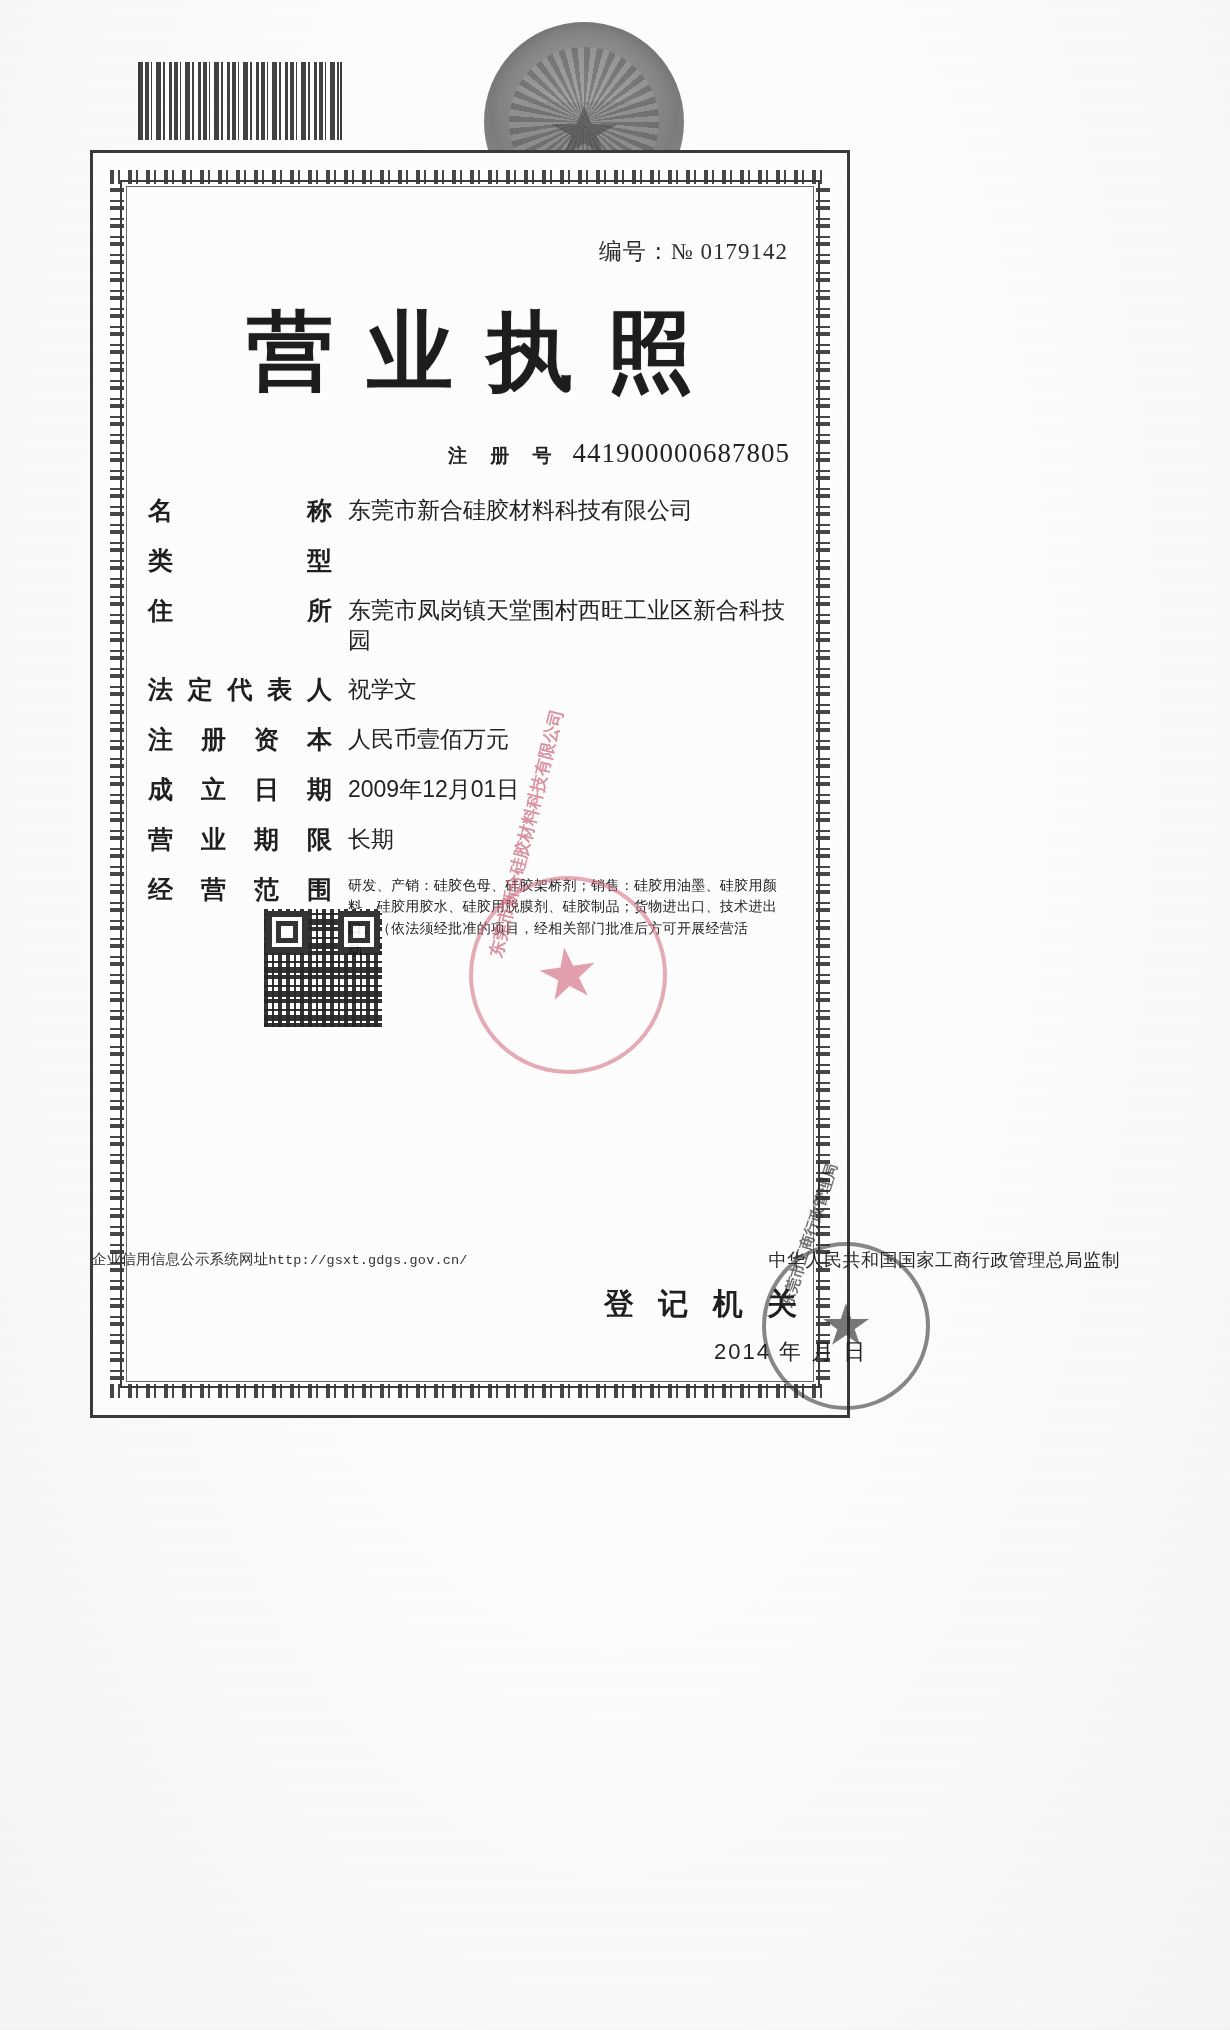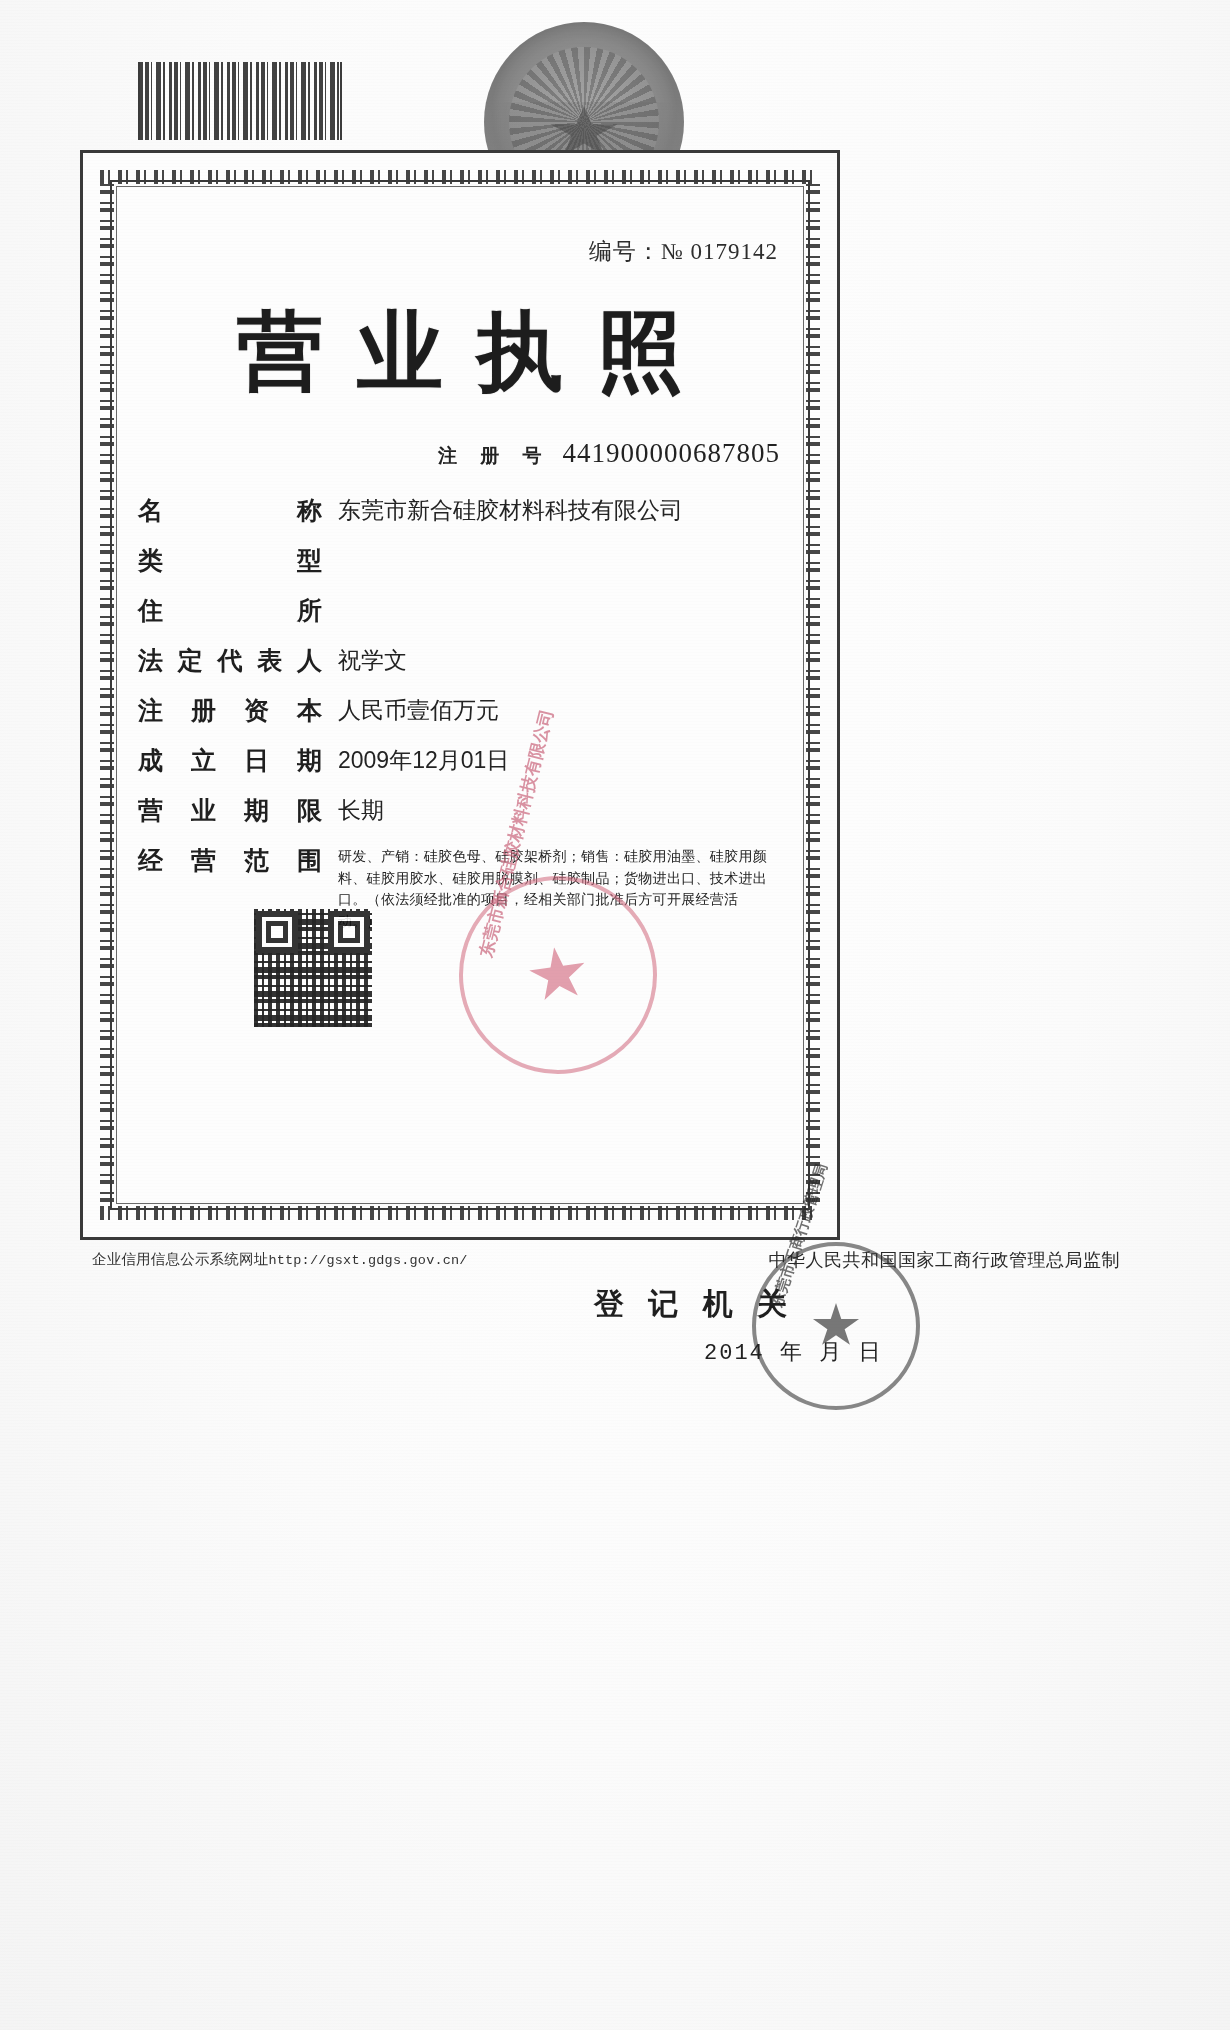--- a/index.html
+++ b/index.html
@@ -58,21 +58,21 @@
     background:rgba(40,40,40,.55);
     clip-path:polygon(50% 0%,61% 35%,98% 35%,68% 57%,79% 95%,50% 72%,21% 95%,32% 57%,2% 35%,39% 35%);
   }
   .emblem-stem{
     position:absolute;left:0;top:80px;width:200px;height:110px;
     background:radial-gradient(ellipse at 50% 30%, rgba(0,0,0,.18) 0%, rgba(0,0,0,0) 70%);
   }
 
   
   .cert{
-    position:absolute;left:80px;top:150px;width:760px;height:1090px;
+    position:absolute;left:90px;top:150px;width:760px;height:1268px;
     background:#fdfdfd;
   }
   .frame-outer{
     position:absolute;inset:0;
     border:3px solid #3a3a3a;
   }
   .frame-band{
     position:absolute;left:6px;top:6px;right:6px;bottom:6px;
     border:14px solid transparent;
     background-image:
@@ -194,21 +194,21 @@
   .seal-gov .txt span{position:absolute;left:50%;top:50%;transform-origin:0 0;white-space:nowrap;}
 
   .authority{
     position:absolute;left:470px;top:1090px;
     font-size:30px;font-weight:bold;letter-spacing:8px;color:#1f1f1f;
   }
   .issue-date{
     position:absolute;left:580px;top:1143px;
     font-size:22px;color:#222;letter-spacing:2px;white-space:nowrap;
   }
-  .issue-date .y{font-family:Liberation Mono, monospace;}
+  .issue-date .y{font-family:Liberation Sans, sans-serif;}
 
   
   .footer-left{
     position:absolute;left:92px;top:1250px;
     font-size:14.5px;color:#333;letter-spacing:.2px;
   }
   .footer-left .url{font-family:"Liberation Mono","DejaVu Sans Mono",monospace;font-size:13.5px;}
   .footer-right{
     position:absolute;right:110px;top:1248px;
     font-size:18px;color:#2a2a2a;letter-spacing:.5px;
@@ -258,20 +258,21 @@
           <span>类</span>
           <span>型</span>
         </div>
       </div>
 
       <div class="row">
         <div class="label">
           <span>住</span>
           <span>所</span>
         </div>
+        <div class="value">东莞市凤岗镇天堂围村西旺工业区新合科技园</div>
       </div>
 
       <div class="row">
         <div class="label">
           <span>法</span>
           <span>定</span>
           <span>代</span>
           <span>表</span>
           <span>人</span>
         </div>

